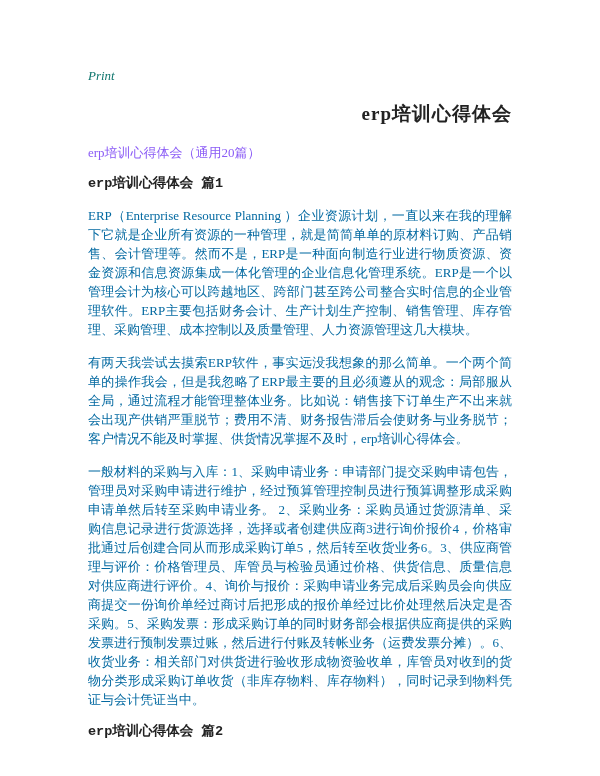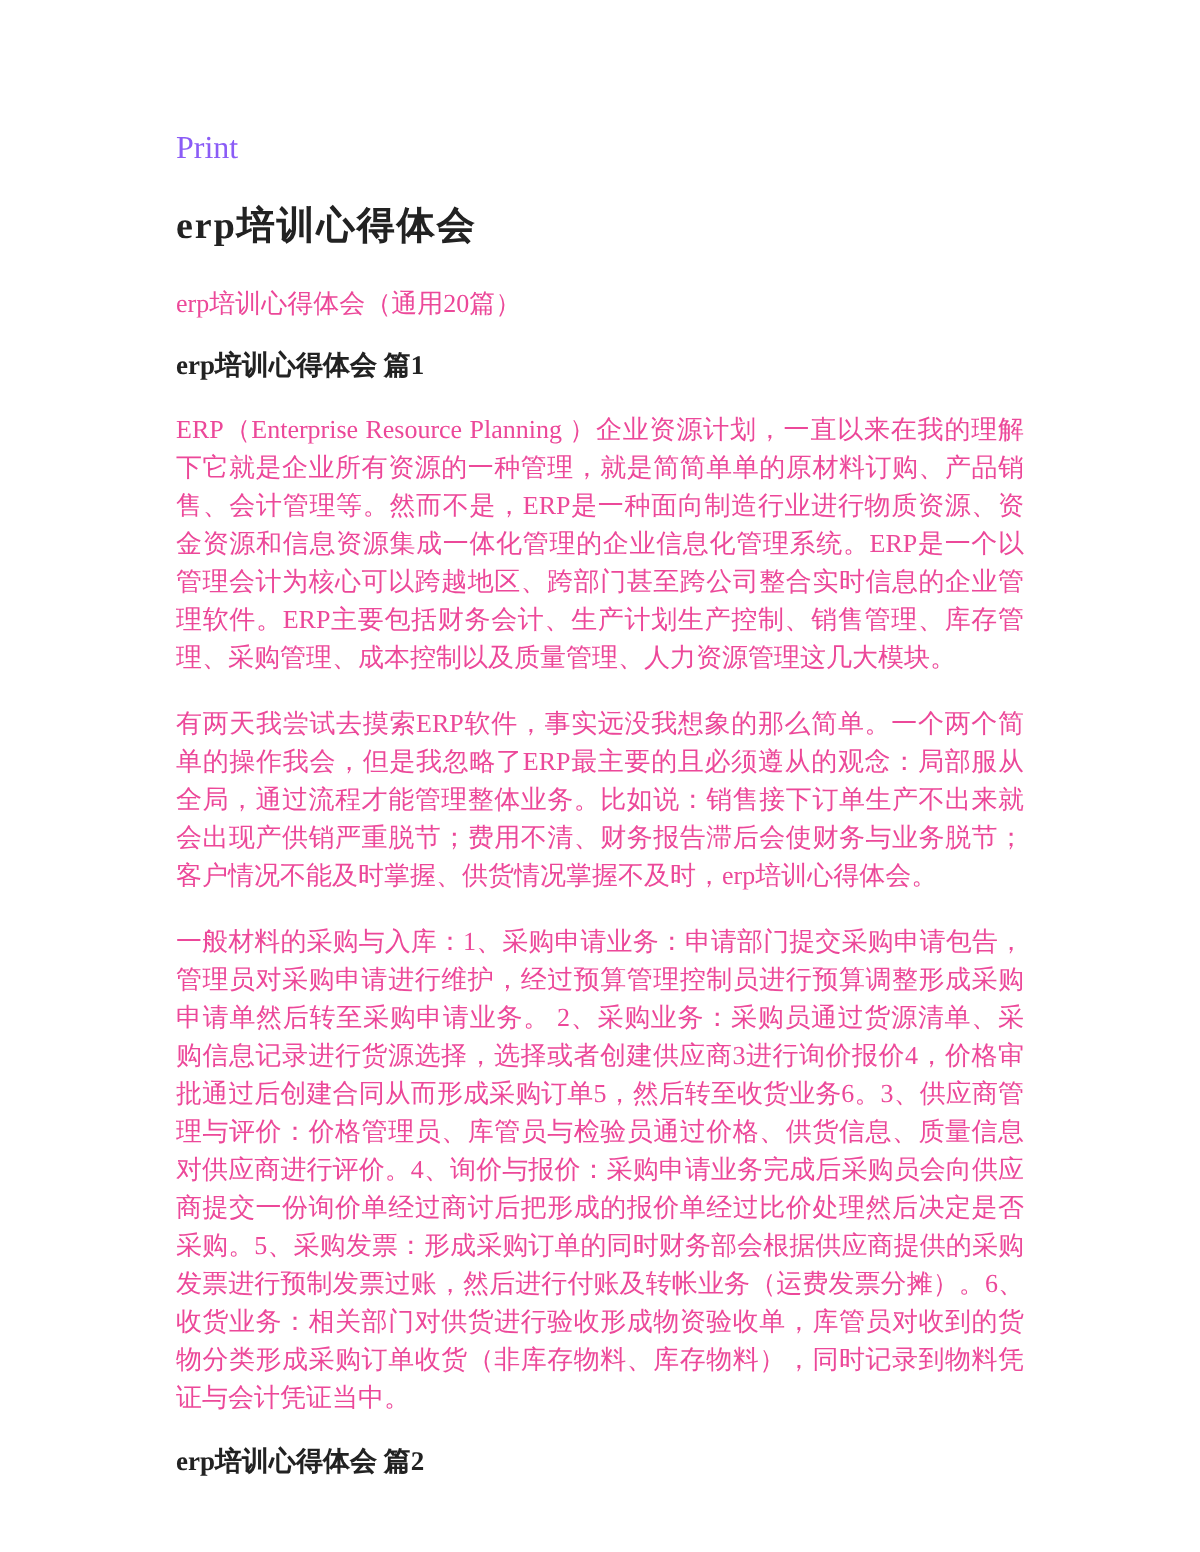--- a/index.html
+++ b/index.html
@@ -14,55 +14,57 @@
     margin: 0 auto;
     box-sizing: border-box;
     padding: 66px 88px 0 88px;
     background: #ffffff;
     font-family: "Liberation Serif", "DejaVu Serif", serif;
     color: #2a2a2a;
     overflow: hidden;
   }
   .print-link {
     display: inline-block;
-    font-size: 16px;
+    font-size: 13px;
     line-height: 14px;
-    color: #8b5cf6;
+    color: #0f766e;
     text-decoration: none;
     cursor: pointer;
     margin: 0 0 8px 0;
+    font-style: italic;
   }
   .doc-title {
     font-size: 19px;
     font-weight: bold;
-    text-align: left;
+    text-align: right;
     color: #222222;
     margin: 10px 0 17px 0;
     letter-spacing: 1px;
   }
   .doc-subtitle {
     font-size: 13px;
     line-height: 18px;
     margin: 0 0 13px 0;
-    color: #ec4899;
+    color: #8b5cf6;
   }
   .section-heading {
     font-size: 13.5px;
     font-weight: bold;
     color: #222222;
     margin: 0 0 13px 0;
     line-height: 18px;
+    font-family: Liberation Mono, monospace;
   }
   .body-paragraph {
     font-size: 13px;
     line-height: 19px;
     text-align: justify;
     text-justify: inter-ideograph;
     margin: 0 0 14px 0;
-    color: #ec4899;
+    color: #0369a1;
     word-break: break-all;
   }
   .section {
     margin: 0;
   }
 </style>
 </head>
 <body>
 
 <div class="page">

